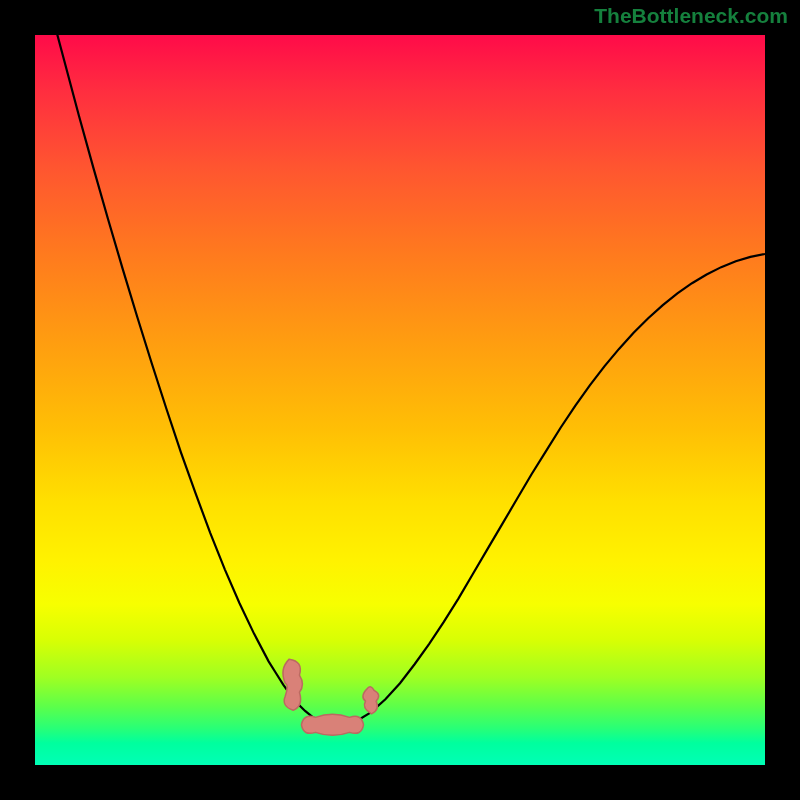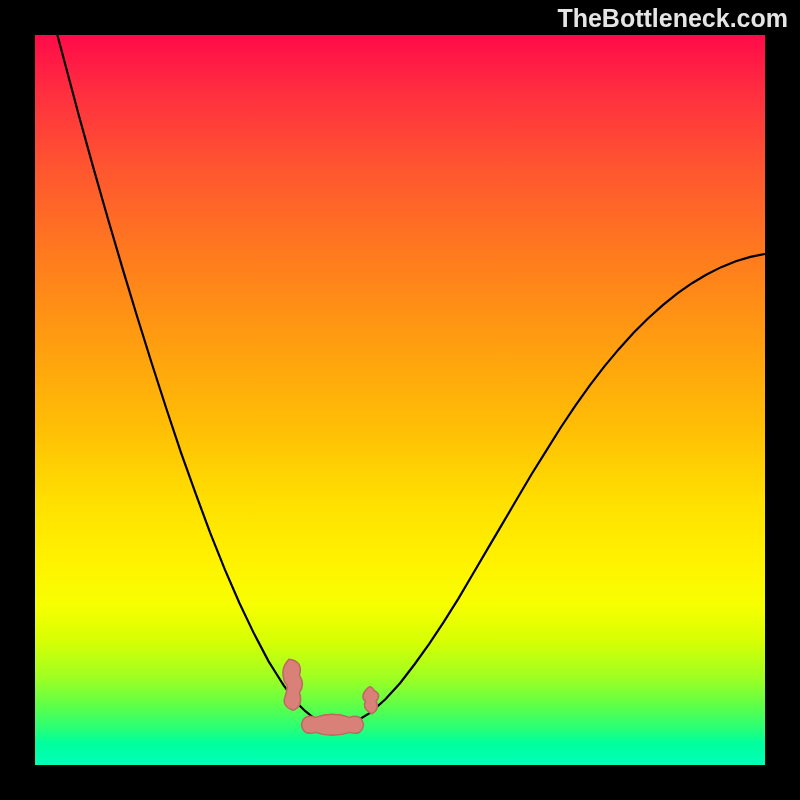--- a/index.html
+++ b/index.html
@@ -8,22 +8,22 @@
     width: 800px;
     height: 800px;
     background: #000;
     position: relative;
     font-family: Arial, sans-serif;
   }
   .watermark {
     position: absolute;
     top: 4px;
     right: 12px;
-    color: #e5e5e5;
-    font-size: 25px;
+    color: #15803d;
+    font-size: 21px;
     font-weight: bold;
     z-index: 10;
   }
   .plot-area {
     position: absolute;
     left: 35px;
     top: 35px;
     width: 730px;
     height: 730px;
     overflow: hidden;

